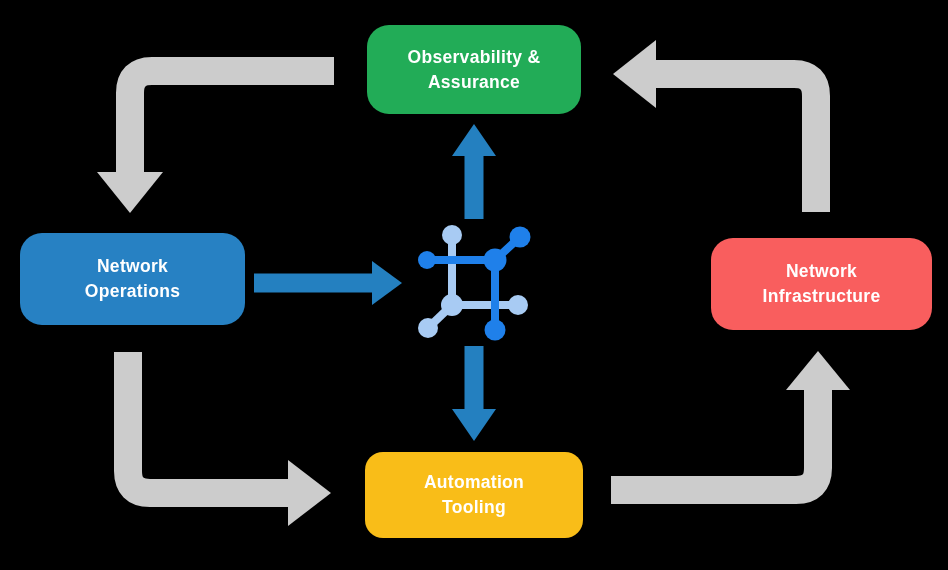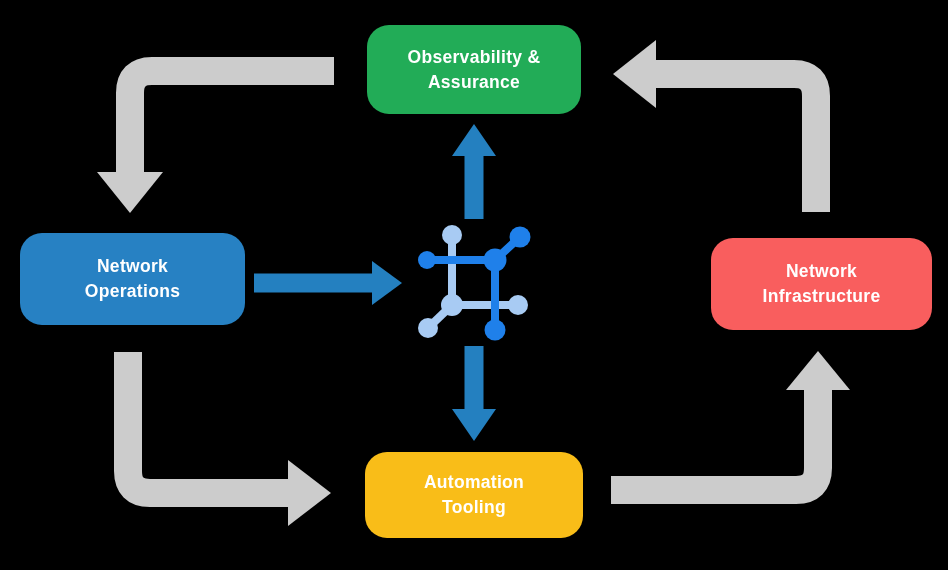--- a/index.html
+++ b/index.html
@@ -26,21 +26,21 @@
     font-size: 17.5px;
     font-weight: 700;
     letter-spacing: 0.3px;
     line-height: 1.42;
     border-radius: 22px;
     white-space: pre-line;
   }
   #node-observability { left: 367px; top: 25px;  width: 214px; height: 89px; background: var(--node-green); }
   #node-operations    { left: 20px;  top: 233px; width: 225px; height: 92px; background: var(--node-blue); }
   #node-infrastructure{ left: 711px; top: 238px; width: 221px; height: 92px; background: var(--node-red); }
-  #node-automation    { left: 365px; top: 452px; width: 218px; height: 86px; background: var(--node-yellow); }
+  #node-automation    { left: 365px; top: 452px; width: 218px; height: 86px; background: var(--node-yellow); border-radius: 18px; }
 
   
   .gs { stroke: var(--arrow-gray); stroke-width: 28; fill: none; }
   .gf { fill: var(--arrow-gray); }
   .bs { stroke: var(--arrow-blue); stroke-width: 19; fill: none; }
   .bf { fill: var(--arrow-blue); }
   .ill { stroke: var(--icon-light); stroke-width: 8; fill: none; stroke-linecap: round; }
   .ild { stroke: var(--icon-dark);  stroke-width: 8; fill: none; stroke-linecap: round; }
   .ifl { fill: var(--icon-light); }
   .ifd { fill: var(--icon-dark); }

